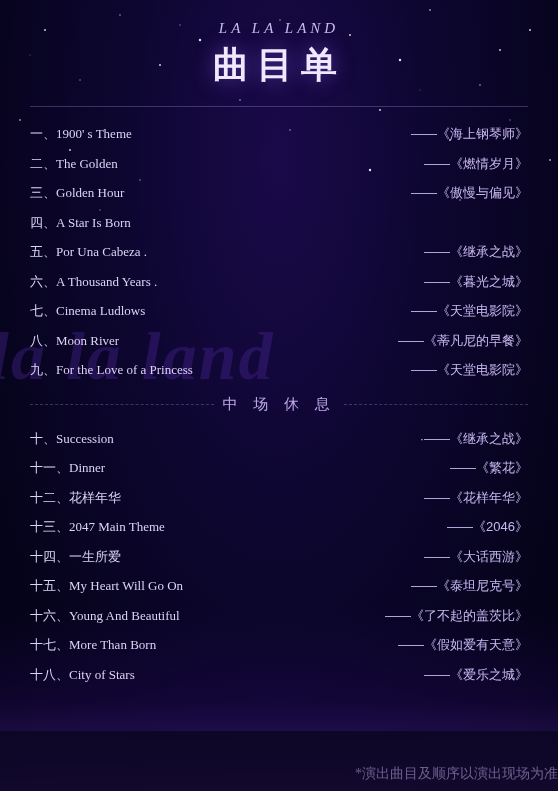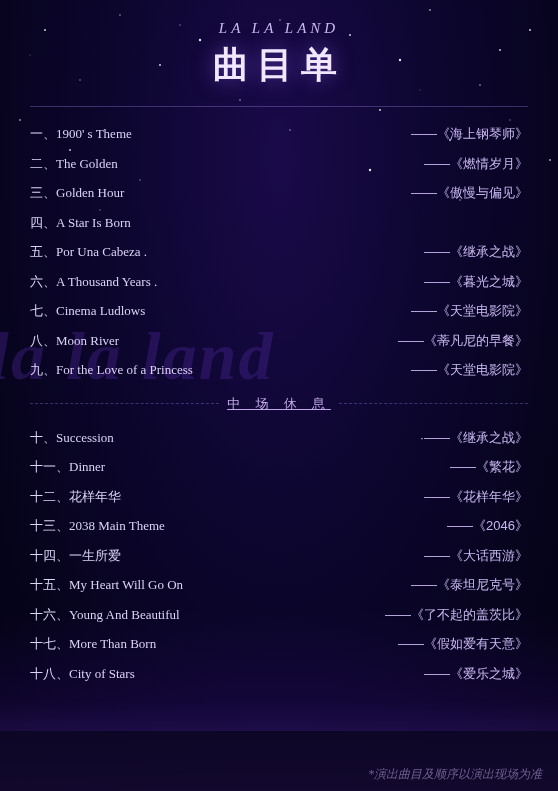--- a/index.html
+++ b/index.html
@@ -101,43 +101,41 @@
       color: #c8b8f0;
       font-family: Liberation Sans, sans-serif;
       white-space: nowrap;
       margin-left: 10px;
     }
 
     .intermission {
       text-align: center;
       margin: 10px 0;
       color: #c0a8e8;
-      font-size: 13px;
+      font-size: 15px;
       letter-spacing: 6px;
       display: flex;
       align-items: center;
       gap: 8px;
-      text-decoration: underline;
     }
 
     .intermission::before,
     .intermission::after {
       content: '';
       flex: 1;
       border-top: 1px dashed rgba(180, 150, 255, 0.3);
     }
 
     .footnote {
       position: absolute;
       bottom: 8px;
-      right: 16px;
-      font-size: 12px;
+      right: 0;
+      font-size: 14px;
       color: rgba(200, 180, 240, 0.5);
       z-index: 10;
-      font-style: italic;
     }
   </style>
 </head>
 <body>
 
 <div class="bg"></div>
 
 <svg class="stars" viewBox="0 0 558 791" xmlns="http://www.w3.org/2000/svg">
   <circle cx="45" cy="30" r="1" fill="white" opacity="0.8"></circle>
   <circle cx="120" cy="15" r="0.8" fill="white" opacity="0.6"></circle>
@@ -232,21 +230,21 @@
     </li>
       <li class="track-item">
       <span class="track-left">十一、Dinner</span>
       <span class="track-right">——《繁花》</span>
     </li>
       <li class="track-item">
       <span class="track-left">十二、花样年华</span>
       <span class="track-right">——《花样年华》</span>
     </li>
       <li class="track-item">
-      <span class="track-left">十三、2038 Main Theme</span>
+      <span class="track-left">十三、2047 Main Theme</span>
       <span class="track-right">——《2046》</span>
     </li>
       <li class="track-item">
       <span class="track-left">十四、一生所爱</span>
       <span class="track-right">——《大话西游》</span>
     </li>
       <li class="track-item">
       <span class="track-left">十五、My Heart Will Go On</span>
       <span class="track-right">——《泰坦尼克号》</span>
     </li>

